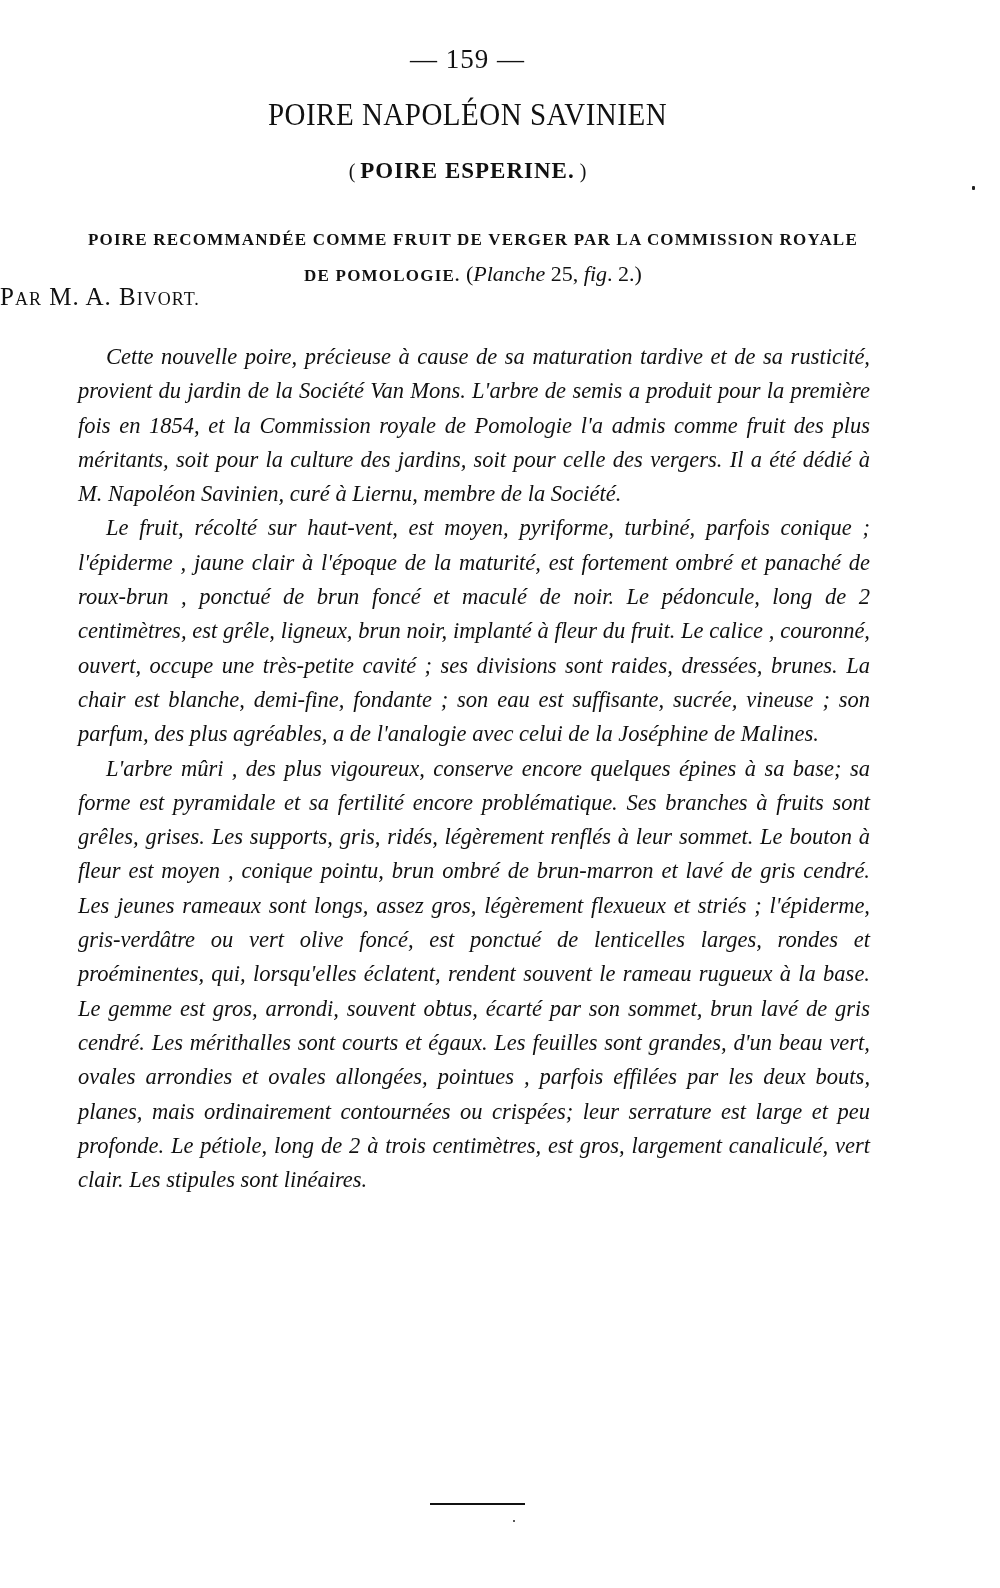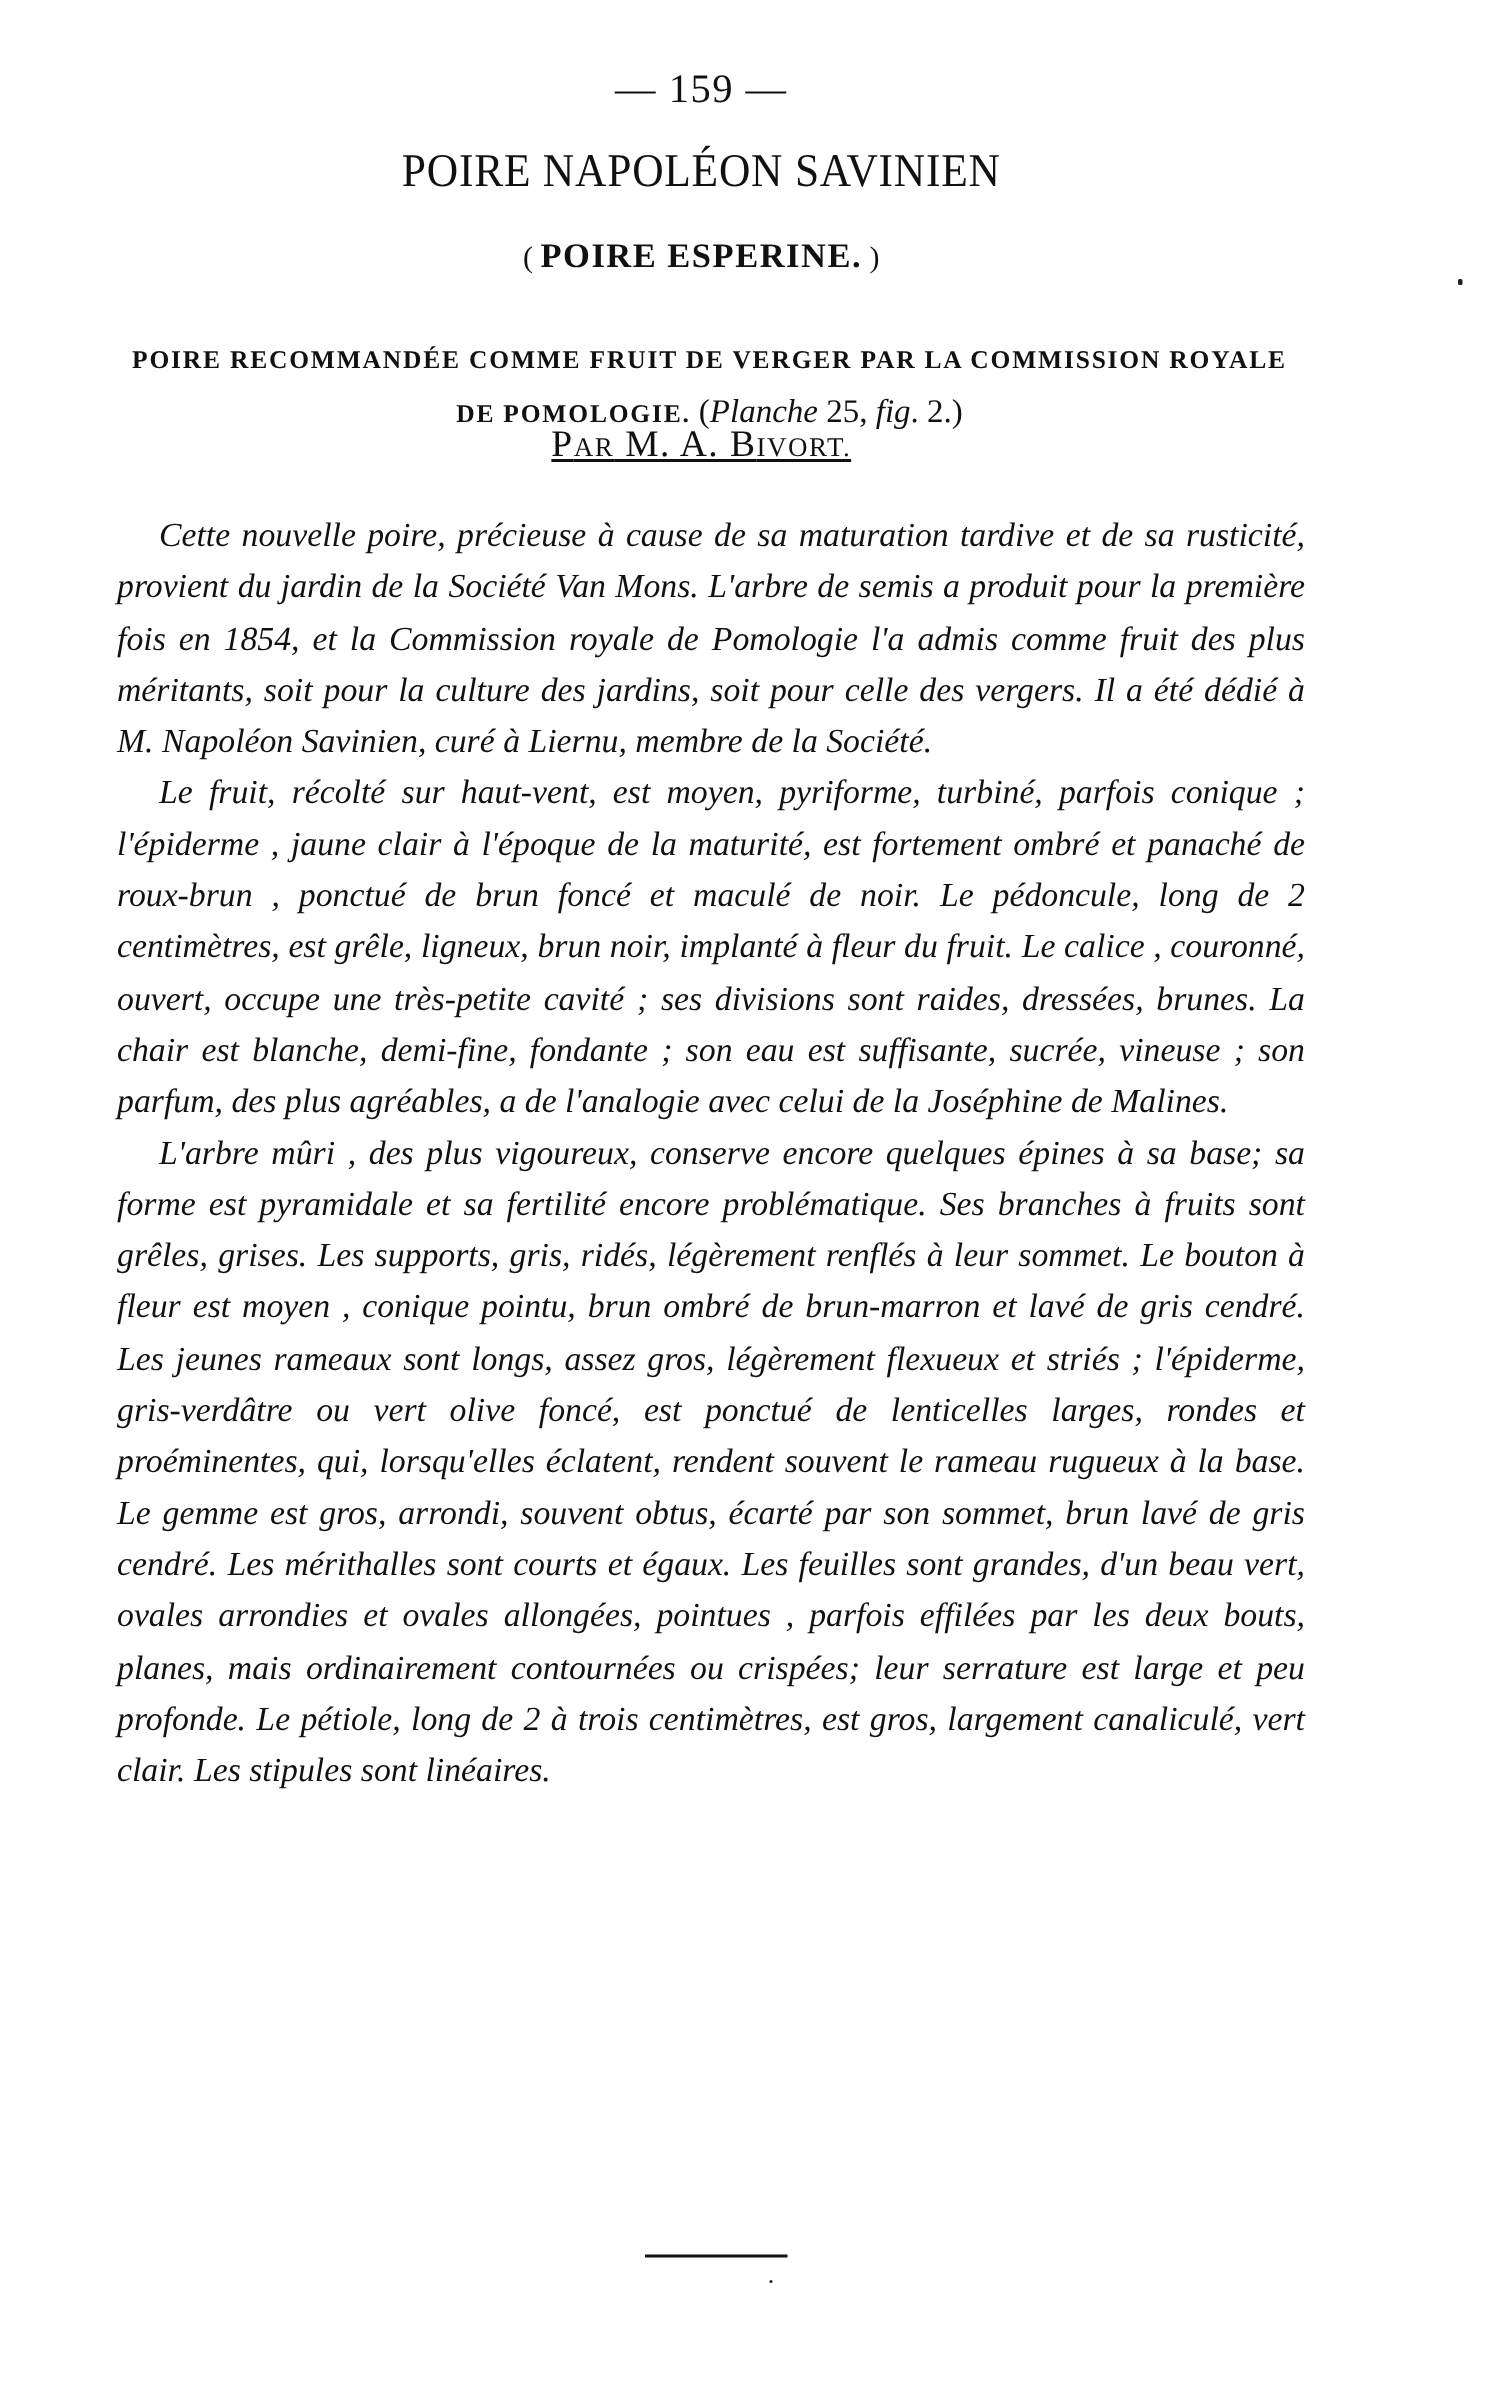--- a/index.html
+++ b/index.html
@@ -46,24 +46,22 @@
       font-weight: bold;
       letter-spacing: 1.2px;
       line-height: 34px;
       margin-top: 18px;
     }
     .recommend .plate { font-weight: normal; font-size: 22px; letter-spacing: 0; }
     .recommend .plate i { font-style: italic; }
     .author {
       position: absolute;
       top: 283px; left: 0; width: 935px;
-      text-align: center;
       font-size: 25px;
       letter-spacing: 1px;
-      text-decoration: underline;
     }
     .author .small { font-size: 18px; }
     .body-text {
       position: absolute;
       top: 340px; left: 78px; width: 792px;
       font-size: 22.5px;
       line-height: 34.3px;
       text-align: justify;
       font-style: italic;
     }

